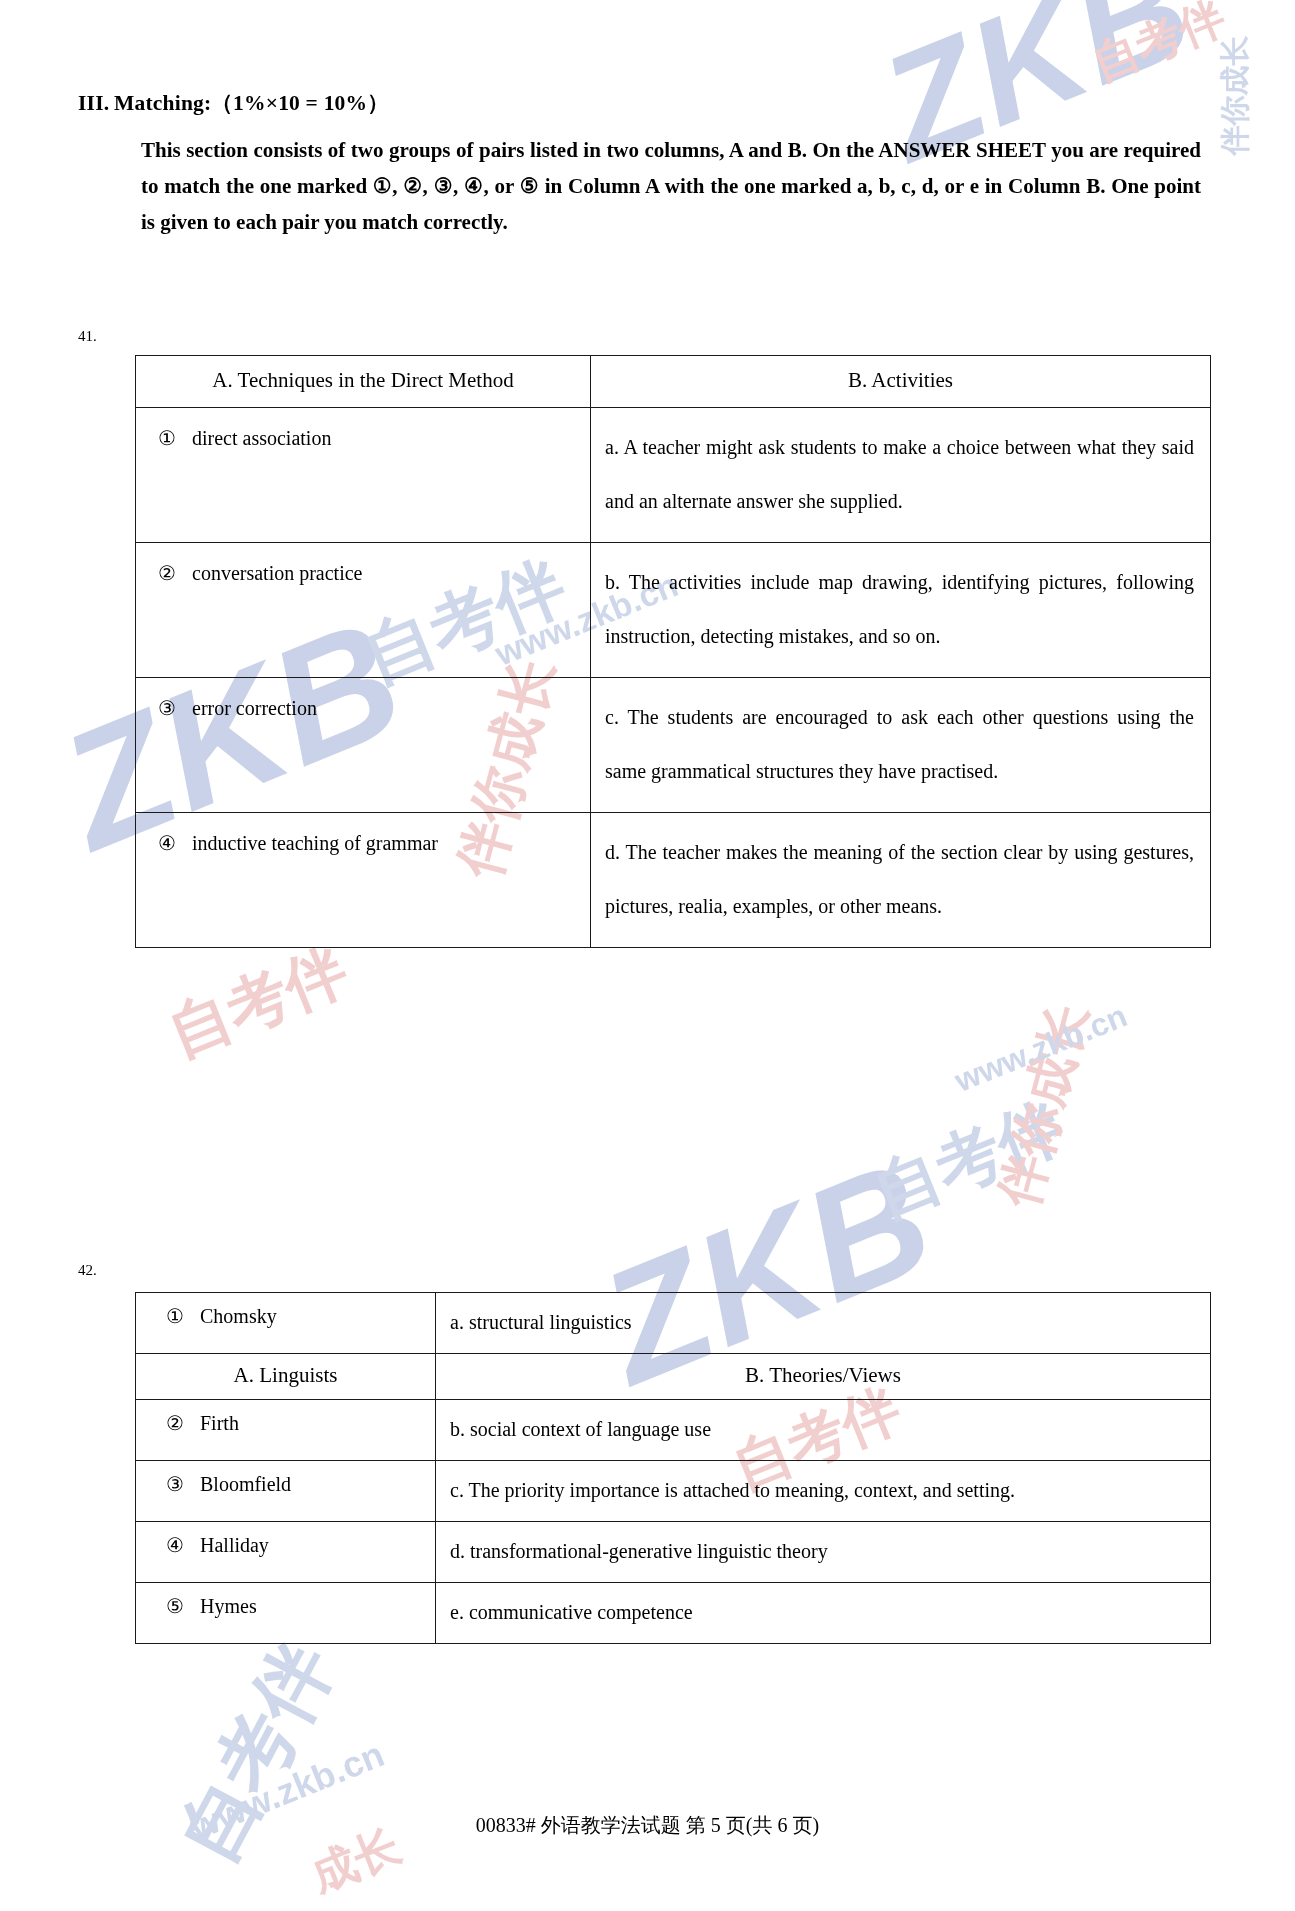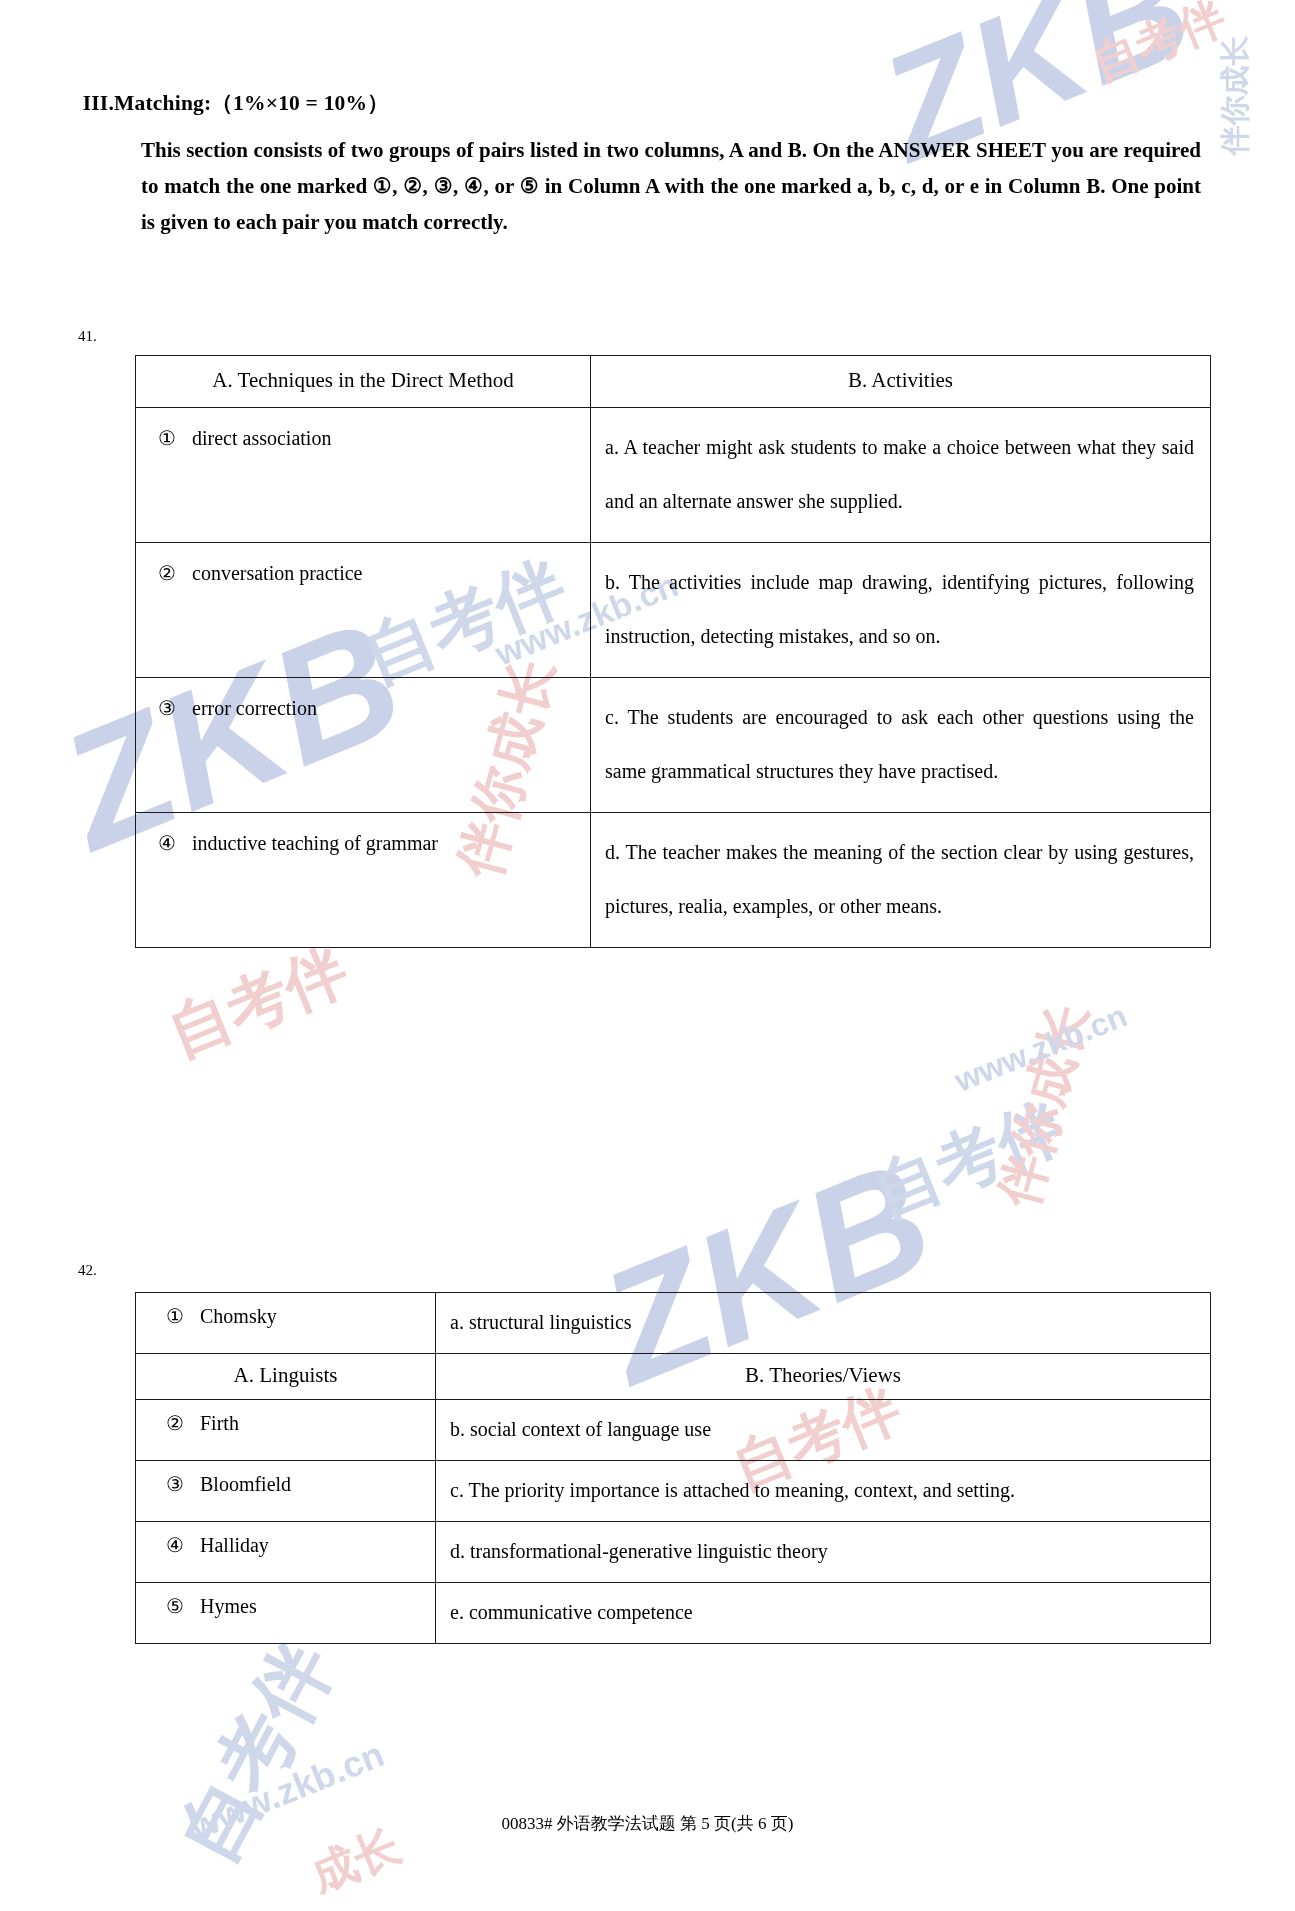--- a/index.html
+++ b/index.html
@@ -53,21 +53,21 @@
   }
 
   .sec-head {
     position: absolute;
     left: 78px;
     top: 88px;
     font-weight: bold;
     font-size: 21.5px;
     letter-spacing: .2px;
   }
-  .sec-head .num { display: inline-block; width: 36px; text-align: right; }
+  .sec-head .num { display: inline-block; width: 36px; }
 
   .sec-body {
     position: absolute;
     left: 141px;
     top: 132px;
     width: 1060px;
     font-weight: bold;
     font-size: 21px;
     line-height: 36px;
     text-align: justify;
@@ -118,21 +118,21 @@
   .t42 .cellA { padding: 8px 10px 10px 30px; line-height: 30px; }
   .t42 .cellB { padding: 8px 14px 10px 14px; line-height: 42px; }
   .t42 .hdr { padding: 9px 8px 11px 8px; }
 
   .footer {
     position: absolute;
     left: 0;
     top: 1812px;
     width: 1295px;
     text-align: center;
-    font-size: 17px;
+    font-size: 20px;
   }
 </style>
 </head>
 <body>
 
 <div class="page">
 
   <div class="wm wm-zkb" style="left:880px; top:-30px; font-size:150px; transform:rotate(-22deg);">ZKB</div>
   <div class="wm wm-red" style="left:1090px; top:10px; font-size:46px; transform:rotate(-22deg);">自考伴</div>
   <div class="wm wm-cn" style="left:1175px; top:75px; font-size:30px; transform:rotate(-90deg);">伴你成长</div>

